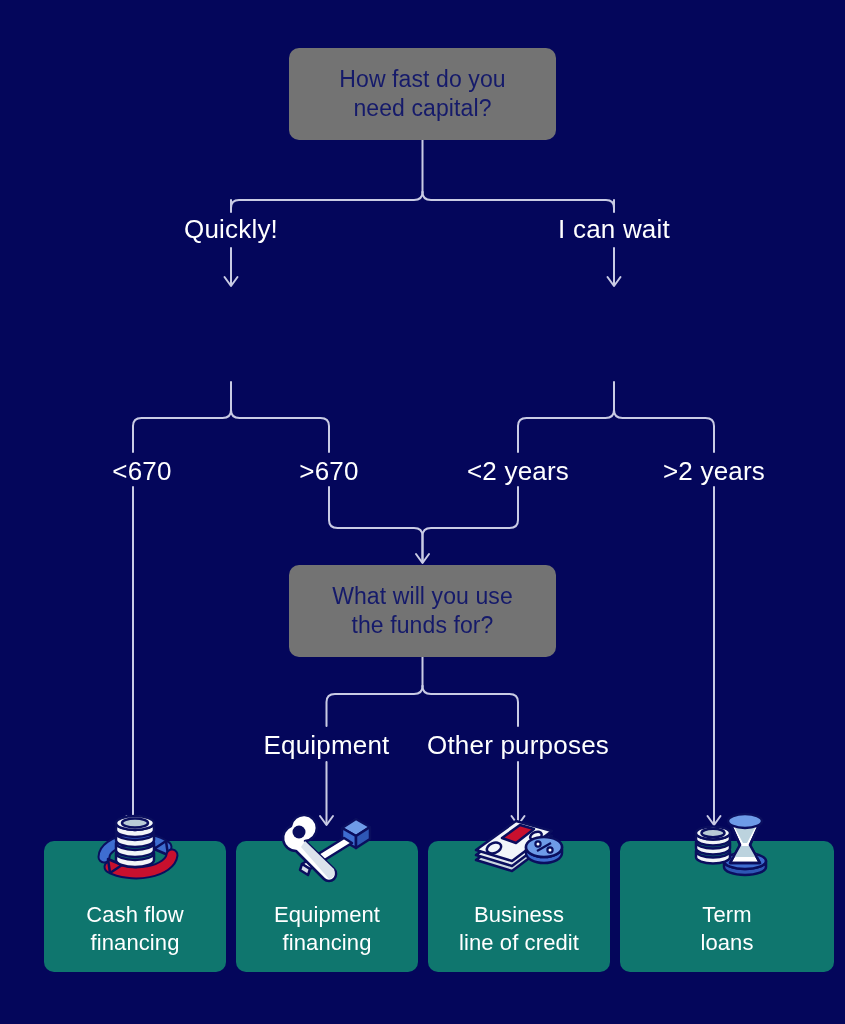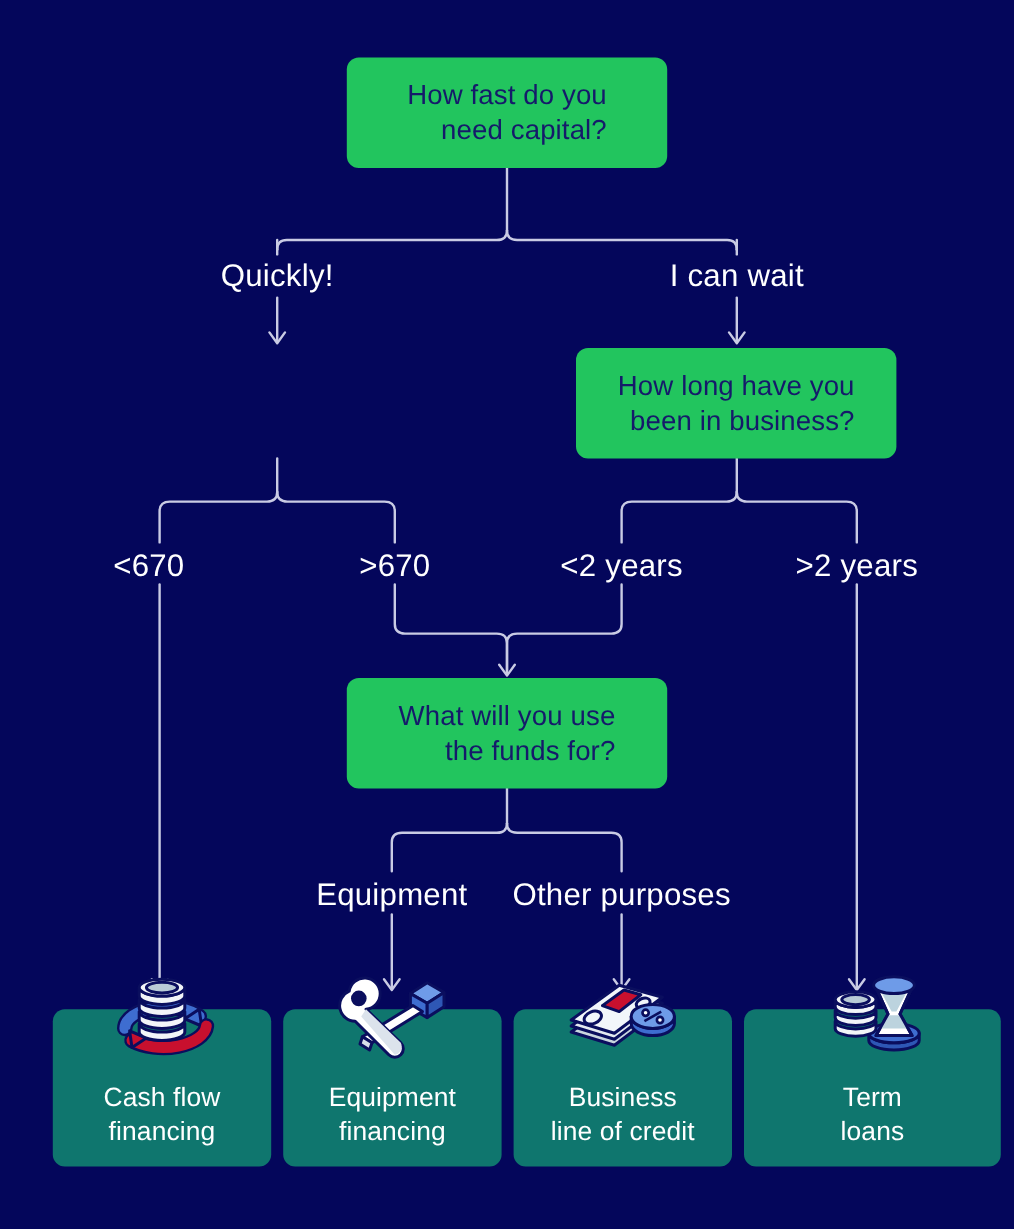--- a/index.html
+++ b/index.html
@@ -25,27 +25,27 @@
     position: absolute;
     left: 0;
     top: 0;
     width: 845px;
     height: 1024px;
     pointer-events: none;
   }
   
   .qbox {
     position: absolute;
-    background: #22c55e;
+    background: #737373;
     border-radius: 10px;
     color: #151A6A;
     display: flex;
     align-items: center;
     justify-content: center;
-    text-align: right;
+    text-align: center;
     line-height: 1.26;
     font-size: 23px;
     letter-spacing: 0.1px;
     box-sizing: border-box;
     padding: 6px 14px;
   }
   #q-speed   { left: 289px; top: 48px;  width: 267px; height: 92px; }
   #q-credit  { left: 97px;  top: 290px; width: 267px; height: 92px; }
   #q-tenure  { left: 480px; top: 290px; width: 267px; height: 92px; }
   #q-use     { left: 289px; top: 565px; width: 267px; height: 92px; }
@@ -151,38 +151,32 @@
   </svg>
 
   <div class="qbox" id="q-speed">
     <span>
       <span>How fast do you</span><br>
       <span>need capital?</span>
     </span>
   </div>
 
 
-  <div class="qbox" id="q-tenure">
-    <span>
-      <span>How long have you</span><br>
-      <span>been in business?</span>
-    </span>
-  </div>
 
   <div class="qbox" id="q-use">
     <span>
       <span>What will you use</span><br>
       <span>the funds for?</span>
     </span>
   </div>
 
   <div class="elabel" style="left:231px; top:214px;">Quickly!</div>
   <div class="elabel" style="left:614px; top:214px;">I can wait</div>
 
-  <div class="elabel" style="left:124px; top:456px;">&lt;670</div>
+  <div class="elabel" style="left:142px; top:456px;">&lt;670</div>
   <div class="elabel" style="left:329px; top:456px;">&gt;670</div>
   <div class="elabel" style="left:518px; top:456px;">&lt;2 years</div>
   <div class="elabel" style="left:714px; top:456px;">&gt;2 years</div>
 
   <div class="elabel" style="left:326.5px; top:730px;">Equipment</div>
   <div class="elabel" style="left:518px; top:730px;">Other purposes</div>
 
   <div class="card" id="card-cashflow">
     <svg class="card-icon" viewBox="0 0 110 82" aria-hidden="true">
 

